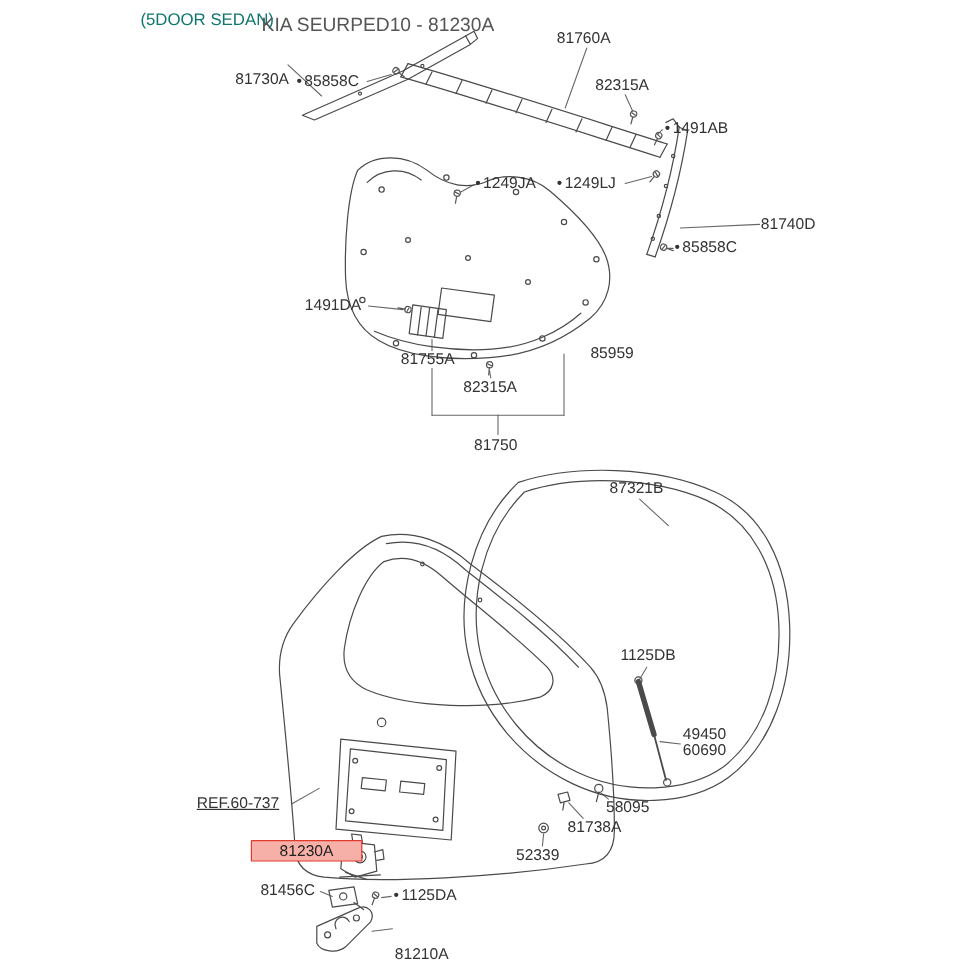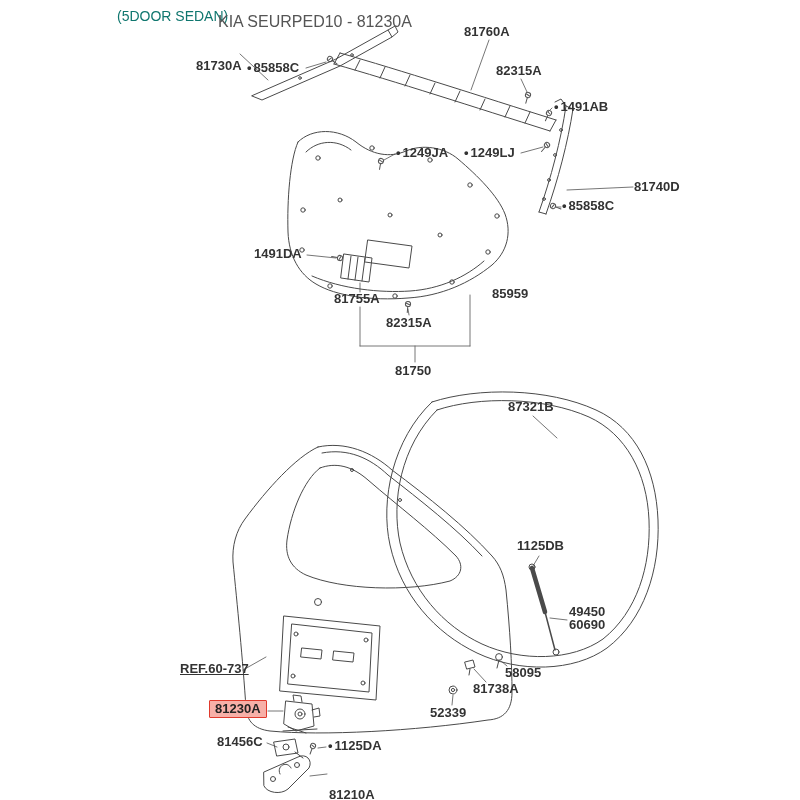--- a/index.html
+++ b/index.html
@@ -24,29 +24,28 @@
     color: #555555;
     white-space: nowrap;
   }
   .lbl {
     position: absolute;
     font-size: 13px;
     color: var(--label-color, #333333);
     white-space: nowrap;
     line-height: 1.1;
     cursor: default;
-    font-weight: bold;
   }
   .lbl .b { margin-right: 2px; }
   .lbl.ref { text-decoration: underline; }
   .lbl.highlight {
     background: var(--highlight-bg, #f7b0a8);
     border: 1.5px solid var(--highlight-border, #e03a2d);
     color: var(--highlight-text, #222222);
-    padding: 1px 5px;
+    padding: 1px 23px;
     border-radius: 1px;
   }
 </style>
 </head>
 <body>
 
 <div id="stage">
 
   <svg id="art" width="800" height="800" viewBox="0 0 800 800">
     <defs>
@@ -239,20 +238,20 @@
   <div class="lbl" style="left:334px;top:292px"><span class="t">81755A</span></div>
   <div class="lbl" style="left:492px;top:287px"><span class="t">85959</span></div>
   <div class="lbl" style="left:386px;top:316px"><span class="t">82315A</span></div>
   <div class="lbl" style="left:395px;top:364px"><span class="t">81750</span></div>
   <div class="lbl" style="left:508px;top:400px"><span class="t">87321B</span></div>
   <div class="lbl" style="left:517px;top:539px"><span class="t">1125DB</span></div>
   <div class="lbl" style="left:569px;top:605px"><span class="t">49450</span></div>
   <div class="lbl" style="left:569px;top:618px"><span class="t">60690</span></div>
   <div class="lbl" style="left:505px;top:666px"><span class="t">58095</span></div>
   <div class="lbl" style="left:473px;top:682px"><span class="t">81738A</span></div>
-  <div class="lbl ref" style="left:180px;top:662px"><span class="t">REF.60-737</span></div>
+  <div class="lbl ref" style="left:164px;top:662px"><span class="t">REF.60-737</span></div>
   <div class="lbl highlight" style="left:209px;top:700px"><span class="t">81230A</span></div>
   <div class="lbl" style="left:430px;top:706px"><span class="t">52339</span></div>
   <div class="lbl" style="left:217px;top:735px"><span class="t">81456C</span></div>
   <div class="lbl" style="left:328px;top:739px"><span class="b">•</span><span class="t">1125DA</span></div>
   <div class="lbl" style="left:329px;top:788px"><span class="t">81210A</span></div>
 
 </div>
 
 </body></html>

